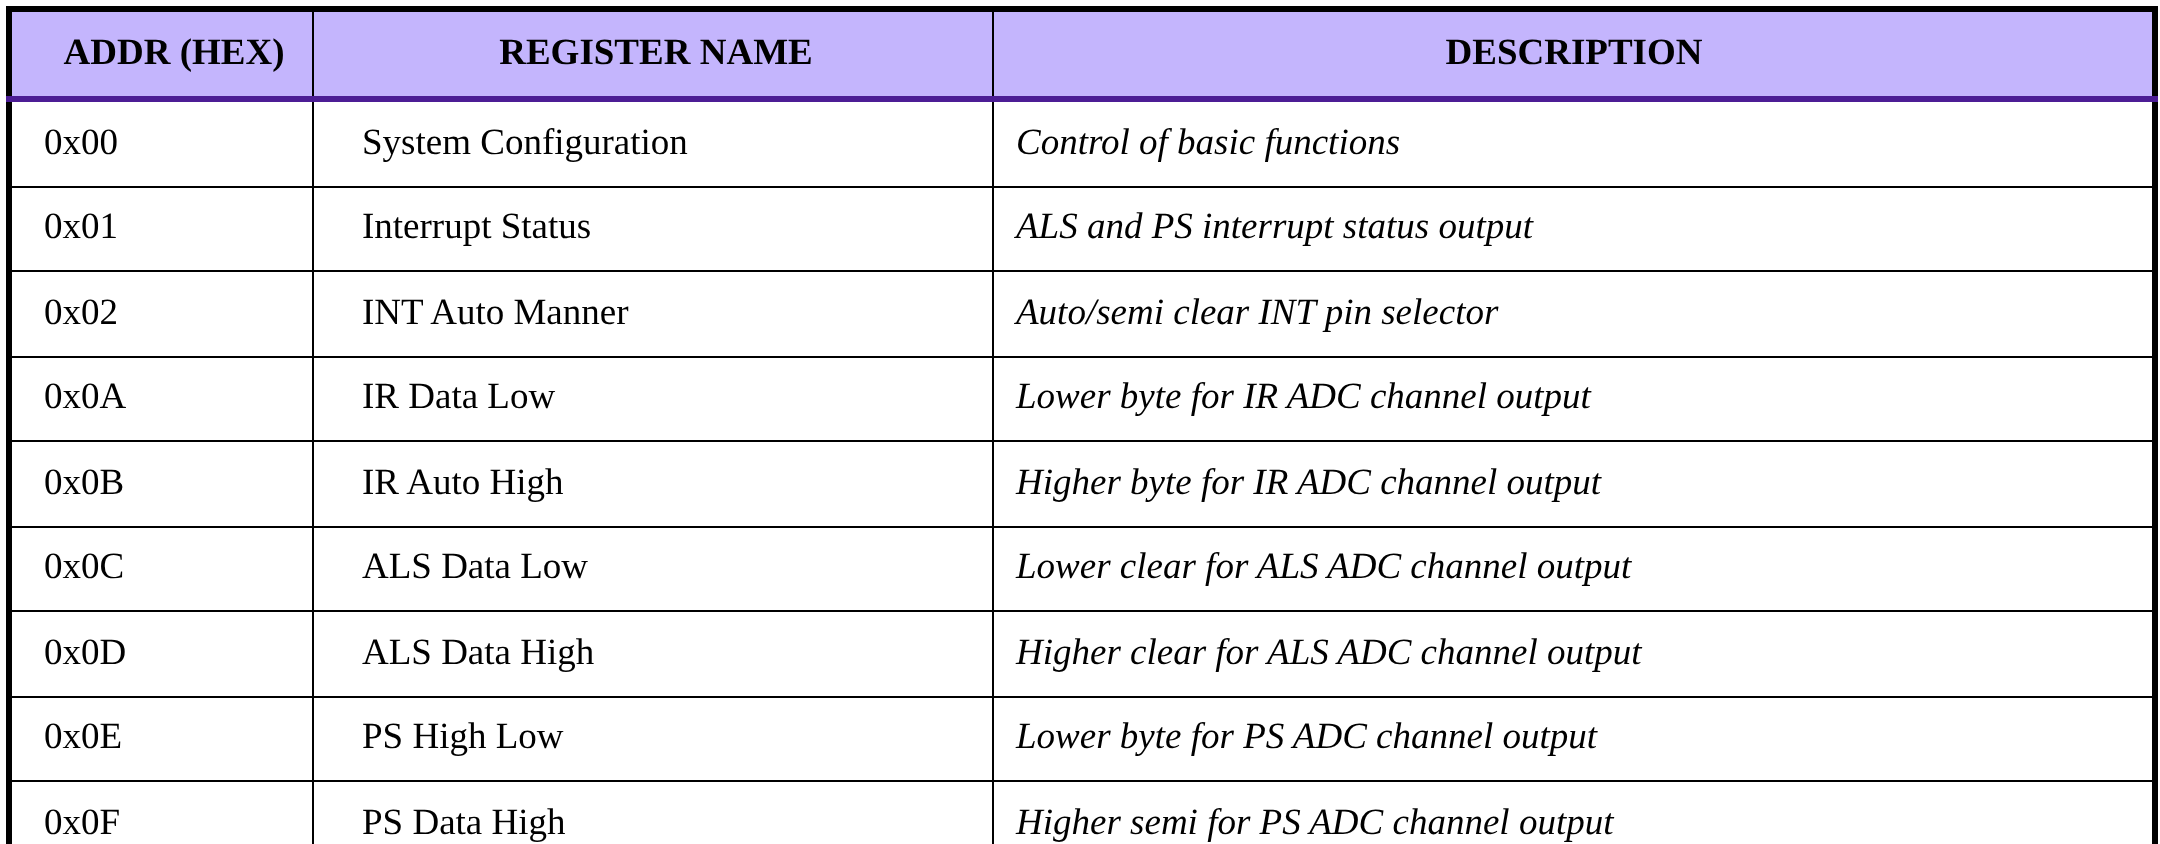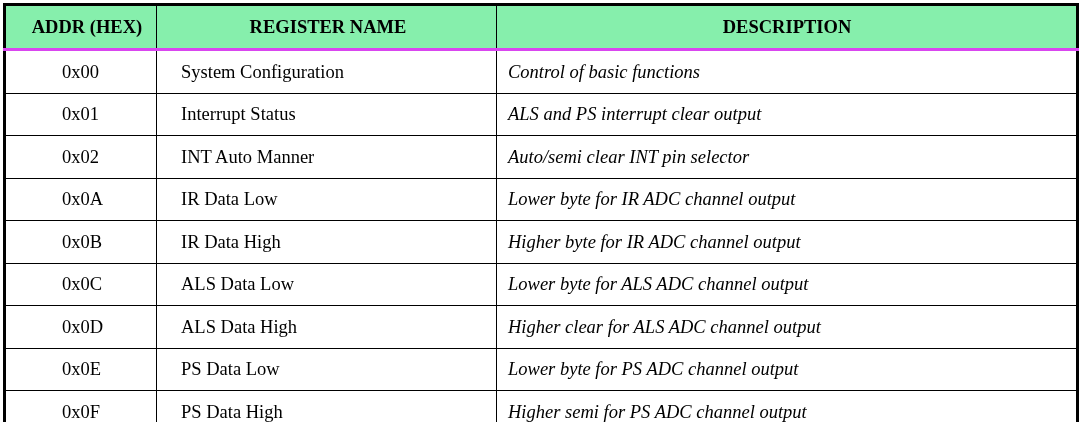--- a/index.html
+++ b/index.html
@@ -37,36 +37,36 @@
     padding: 0;
     vertical-align: middle;
     font-size: 18.5px;
     line-height: 1.1;
   }
   
   table.reg-table {
     border: 3px solid #000000;
   }
   table.reg-table thead th {
-    background: #86efac;
+    background: #c4b5fd;
     font-weight: bold;
     height: 42px;
-    border-bottom: 3px solid #d946ef;
+    border-bottom: 3px solid #4c1d95;
   }
   table.reg-table tbody tr td {
     height: 41.5px;
   }
   .cell {
     padding: 0 10px;
     white-space: nowrap;
     overflow: hidden;
     text-overflow: ellipsis;
   }
   th .cell { padding-left: 12px; }
-  td.addr .cell { padding-left: 16px; margin-left: 40px; }
+  td.addr .cell { padding-left: 16px; }
   td.name .cell { padding-left: 24px; }
   td.desc .cell { padding-left: 11px; font-style: italic; }
   th.addr .cell { padding-left: 22px; }
   th.name .cell { padding-left: 13px; }
   th.desc .cell { padding-left: 11px; }
 </style>
 </head>
 <body>
 
 <div class="sheet">
@@ -102,21 +102,21 @@
           </td>
       </tr>
       <tr>
         <td class="addr">
             <div class="cell">0x01</div>
           </td>
         <td class="name">
             <div class="cell">Interrupt Status</div>
           </td>
         <td class="desc">
-            <div class="cell">ALS and PS interrupt clear output</div>
+            <div class="cell">ALS and PS interrupt status output</div>
           </td>
       </tr>
       <tr>
         <td class="addr">
             <div class="cell">0x02</div>
           </td>
         <td class="name">
             <div class="cell">INT Auto Manner</div>
           </td>
         <td class="desc">
@@ -132,54 +132,54 @@
           </td>
         <td class="desc">
             <div class="cell">Lower byte for IR ADC channel output</div>
           </td>
       </tr>
       <tr>
         <td class="addr">
             <div class="cell">0x0B</div>
           </td>
         <td class="name">
-            <div class="cell">IR Data High</div>
+            <div class="cell">IR Auto High</div>
           </td>
         <td class="desc">
             <div class="cell">Higher byte for IR ADC channel output</div>
           </td>
       </tr>
       <tr>
         <td class="addr">
             <div class="cell">0x0C</div>
           </td>
         <td class="name">
             <div class="cell">ALS Data Low</div>
           </td>
         <td class="desc">
-            <div class="cell">Lower byte for ALS ADC channel output</div>
+            <div class="cell">Lower clear for ALS ADC channel output</div>
           </td>
       </tr>
       <tr>
         <td class="addr">
             <div class="cell">0x0D</div>
           </td>
         <td class="name">
             <div class="cell">ALS Data High</div>
           </td>
         <td class="desc">
             <div class="cell">Higher clear for ALS ADC channel output</div>
           </td>
       </tr>
       <tr>
         <td class="addr">
             <div class="cell">0x0E</div>
           </td>
         <td class="name">
-            <div class="cell">PS Data Low</div>
+            <div class="cell">PS High Low</div>
           </td>
         <td class="desc">
             <div class="cell">Lower byte for PS ADC channel output</div>
           </td>
       </tr>
       <tr>
         <td class="addr">
             <div class="cell">0x0F</div>
           </td>
         <td class="name">

